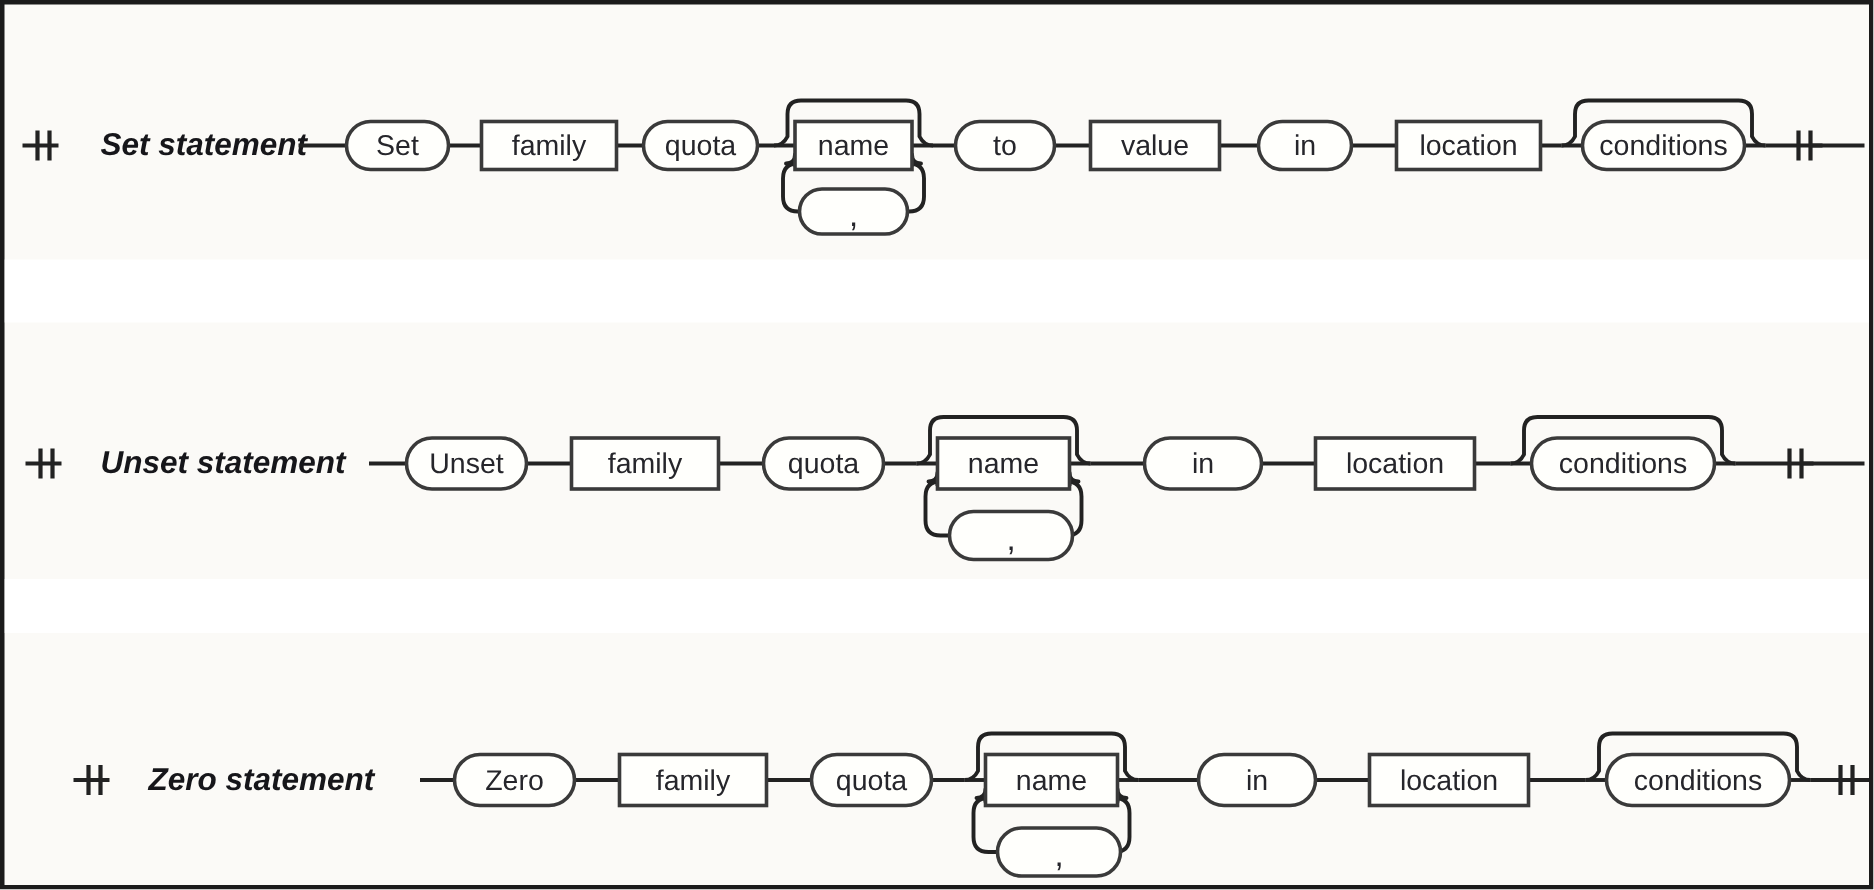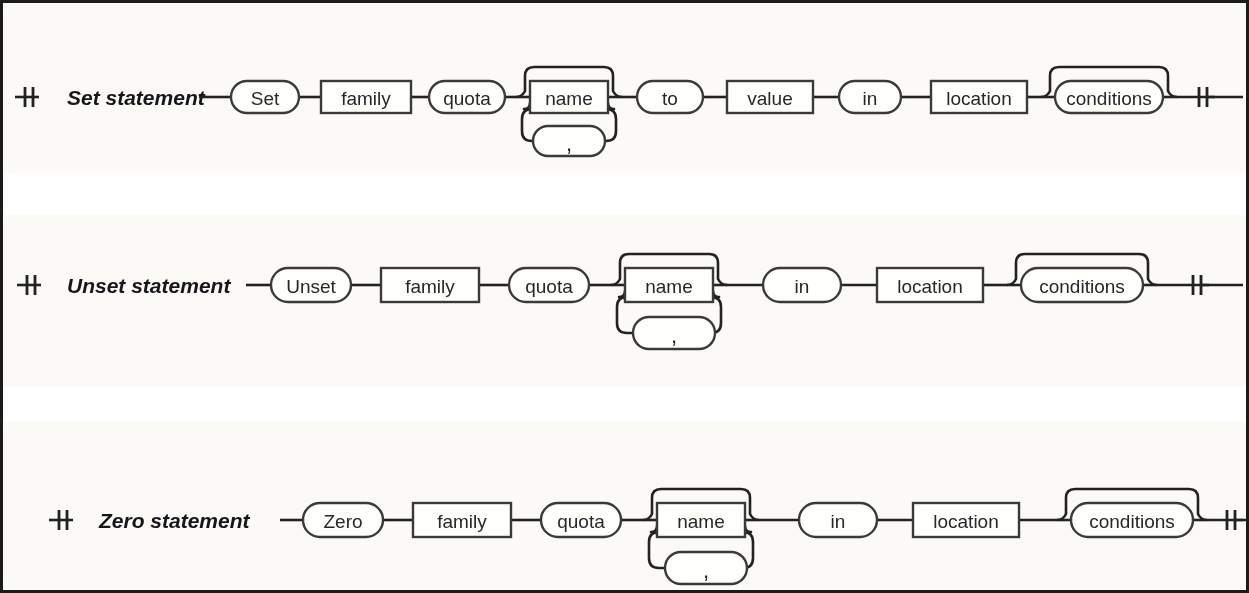--- a/index.html
+++ b/index.html
@@ -26,21 +26,21 @@
   }
   #band-1 { top: 170px; height: 42px; }
   #band-2 { top: 383px; height: 36px; }
 
   .diagram-row {
     position: absolute;
     left: 0;
     width: 1243px;
   }
   #row-set   { top: 8px;   height: 162px; }
-  #row-unset { top: 196px; height: 171px; }
+  #row-unset { top: 220px; height: 171px; }
   #row-zero  { top: 419px; height: 171px; margin-left: 32px; }
 
   svg.rr { display: block; width: 1243px; }
 
   .rr-line {
     fill: none;
     stroke: #222222;
     stroke-width: 2.6;
     stroke-linecap: butt;
     stroke-linejoin: round;

